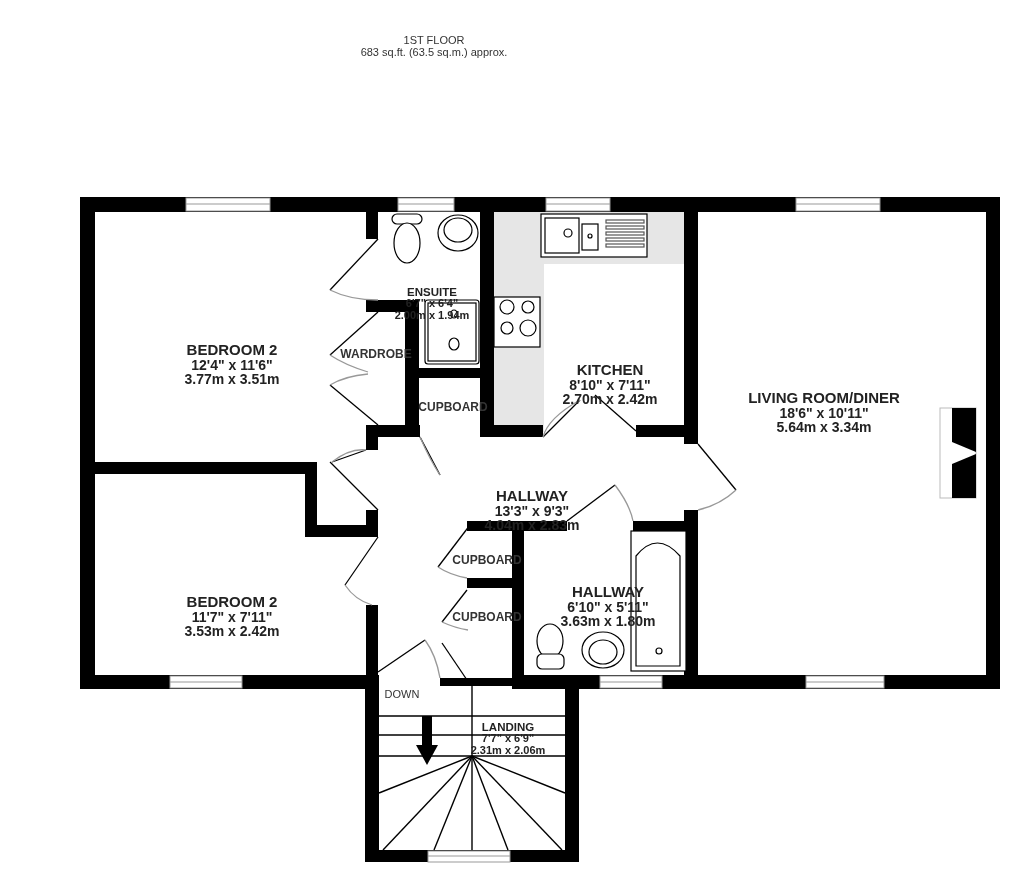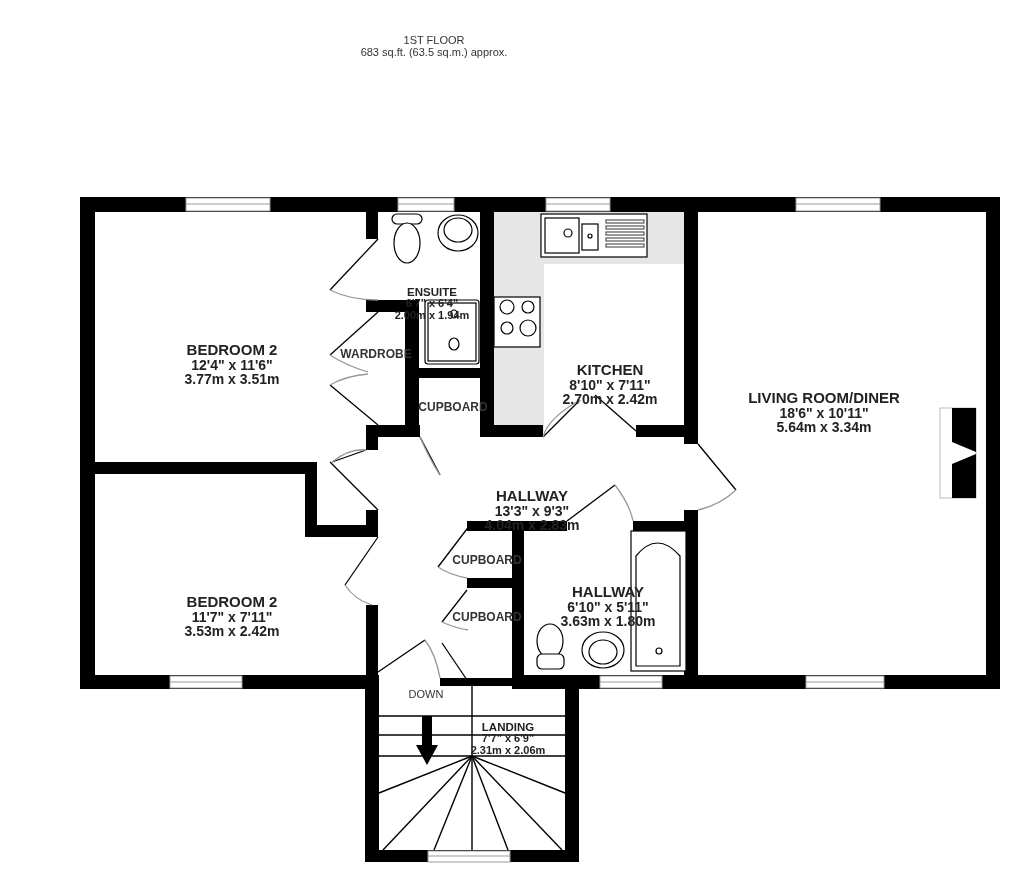--- a/index.html
+++ b/index.html
@@ -229,13 +229,13 @@
 <div class="lbl sm" style="left:508px;top:691px">
   <span class="n">LANDING</span>
   <span class="d">7'7"  x 6'9"</span>
   <span class="d">2.31m  x 2.06m</span>
 </div>
 
 <div class="tiny" style="left:376px;top:347px">WARDROBE</div>
 <div class="tiny" style="left:453px;top:400px">CUPBOARD</div>
 <div class="tiny" style="left:487px;top:553px">CUPBOARD</div>
 <div class="tiny" style="left:487px;top:610px">CUPBOARD</div>
-<div class="down" style="left:426px;top:688px">DOWN</div>
+<div class="down" style="left:402px;top:688px">DOWN</div>
 
 </body></html>

